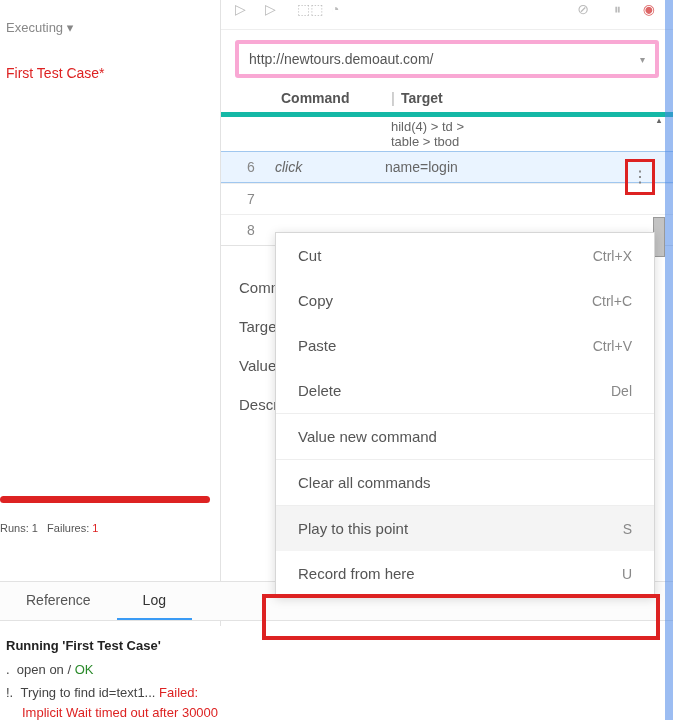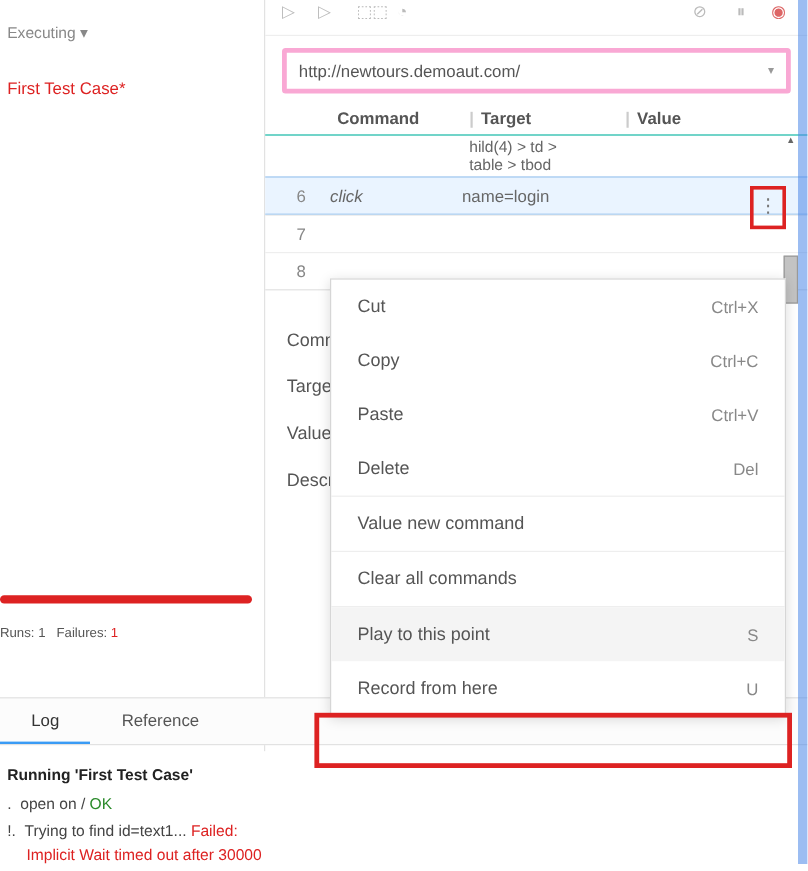--- a/index.html
+++ b/index.html
@@ -85,21 +85,21 @@
       padding: 6px 14px 6px 60px;
       font-weight: bold;
       color: #555;
       font-size: 14px;
     }
     .col-cmd { flex: 0 0 110px; }
     .col-tgt { flex: 0 0 130px; }
     .col-val { flex: 1; }
     .sep { color:#ccc; padding-right:6px; }
     .grid-body {
-      border-top: 1px solid #14b8a6;
+      border-top: 5px solid #14b8a6;
       border-bottom: 1px solid #e2e2e2;
       position: relative;
     }
     .partial-row {
       display:flex;
       padding: 2px 14px 2px 60px;
       color:#666;
       font-size:13px;
     }
     .row {
@@ -250,21 +250,20 @@
   </div>
 
   <div class="url-bar">
     <span>http://newtours.demoaut.com/</span>
     <span class="url-caret">▾</span>
   </div>
 
   <div class="grid-header">
     <div class="col-cmd">Command</div>
     <div class="col-tgt"><span class="sep">|</span><span>Target</span></div>
-    <div class="col-val"><span class="sep">|</span><span>Value</span></div>
   </div>
 
   <div class="grid-body">
     <div class="partial-row">
       <div class="col-cmd"></div>
       <div class="col-tgt">
         <div>hild(4) &gt; td &gt;</div>
         <div>table &gt; tbod</div>
       </div>
     </div>
@@ -333,22 +332,22 @@
     <span class="sc">U</span>
   </div>
 </div>
 
 <div class="red-box-toggle"></div>
 
 <div style="position:absolute; right:14px; top:650px; color:#888; font-size:14px">5</div>
 <div style="position:absolute; right:14px; top:694px; color:#888; font-size:14px">5</div>
 
 <div class="tabs">
+  <div class="tab">Reference</div>
   <div class="tab active">Log</div>
-  <div class="tab">Reference</div>
 </div>
 
 <div class="log-area">
   <div class="log-line bold">
     <span>Running '</span><span>First Test Case</span><span>'</span>
   </div>
   <div class="log-line">
     . &nbsp;<span>open on / </span><span class="ok">OK</span>
   </div>
   <div class="log-line">

